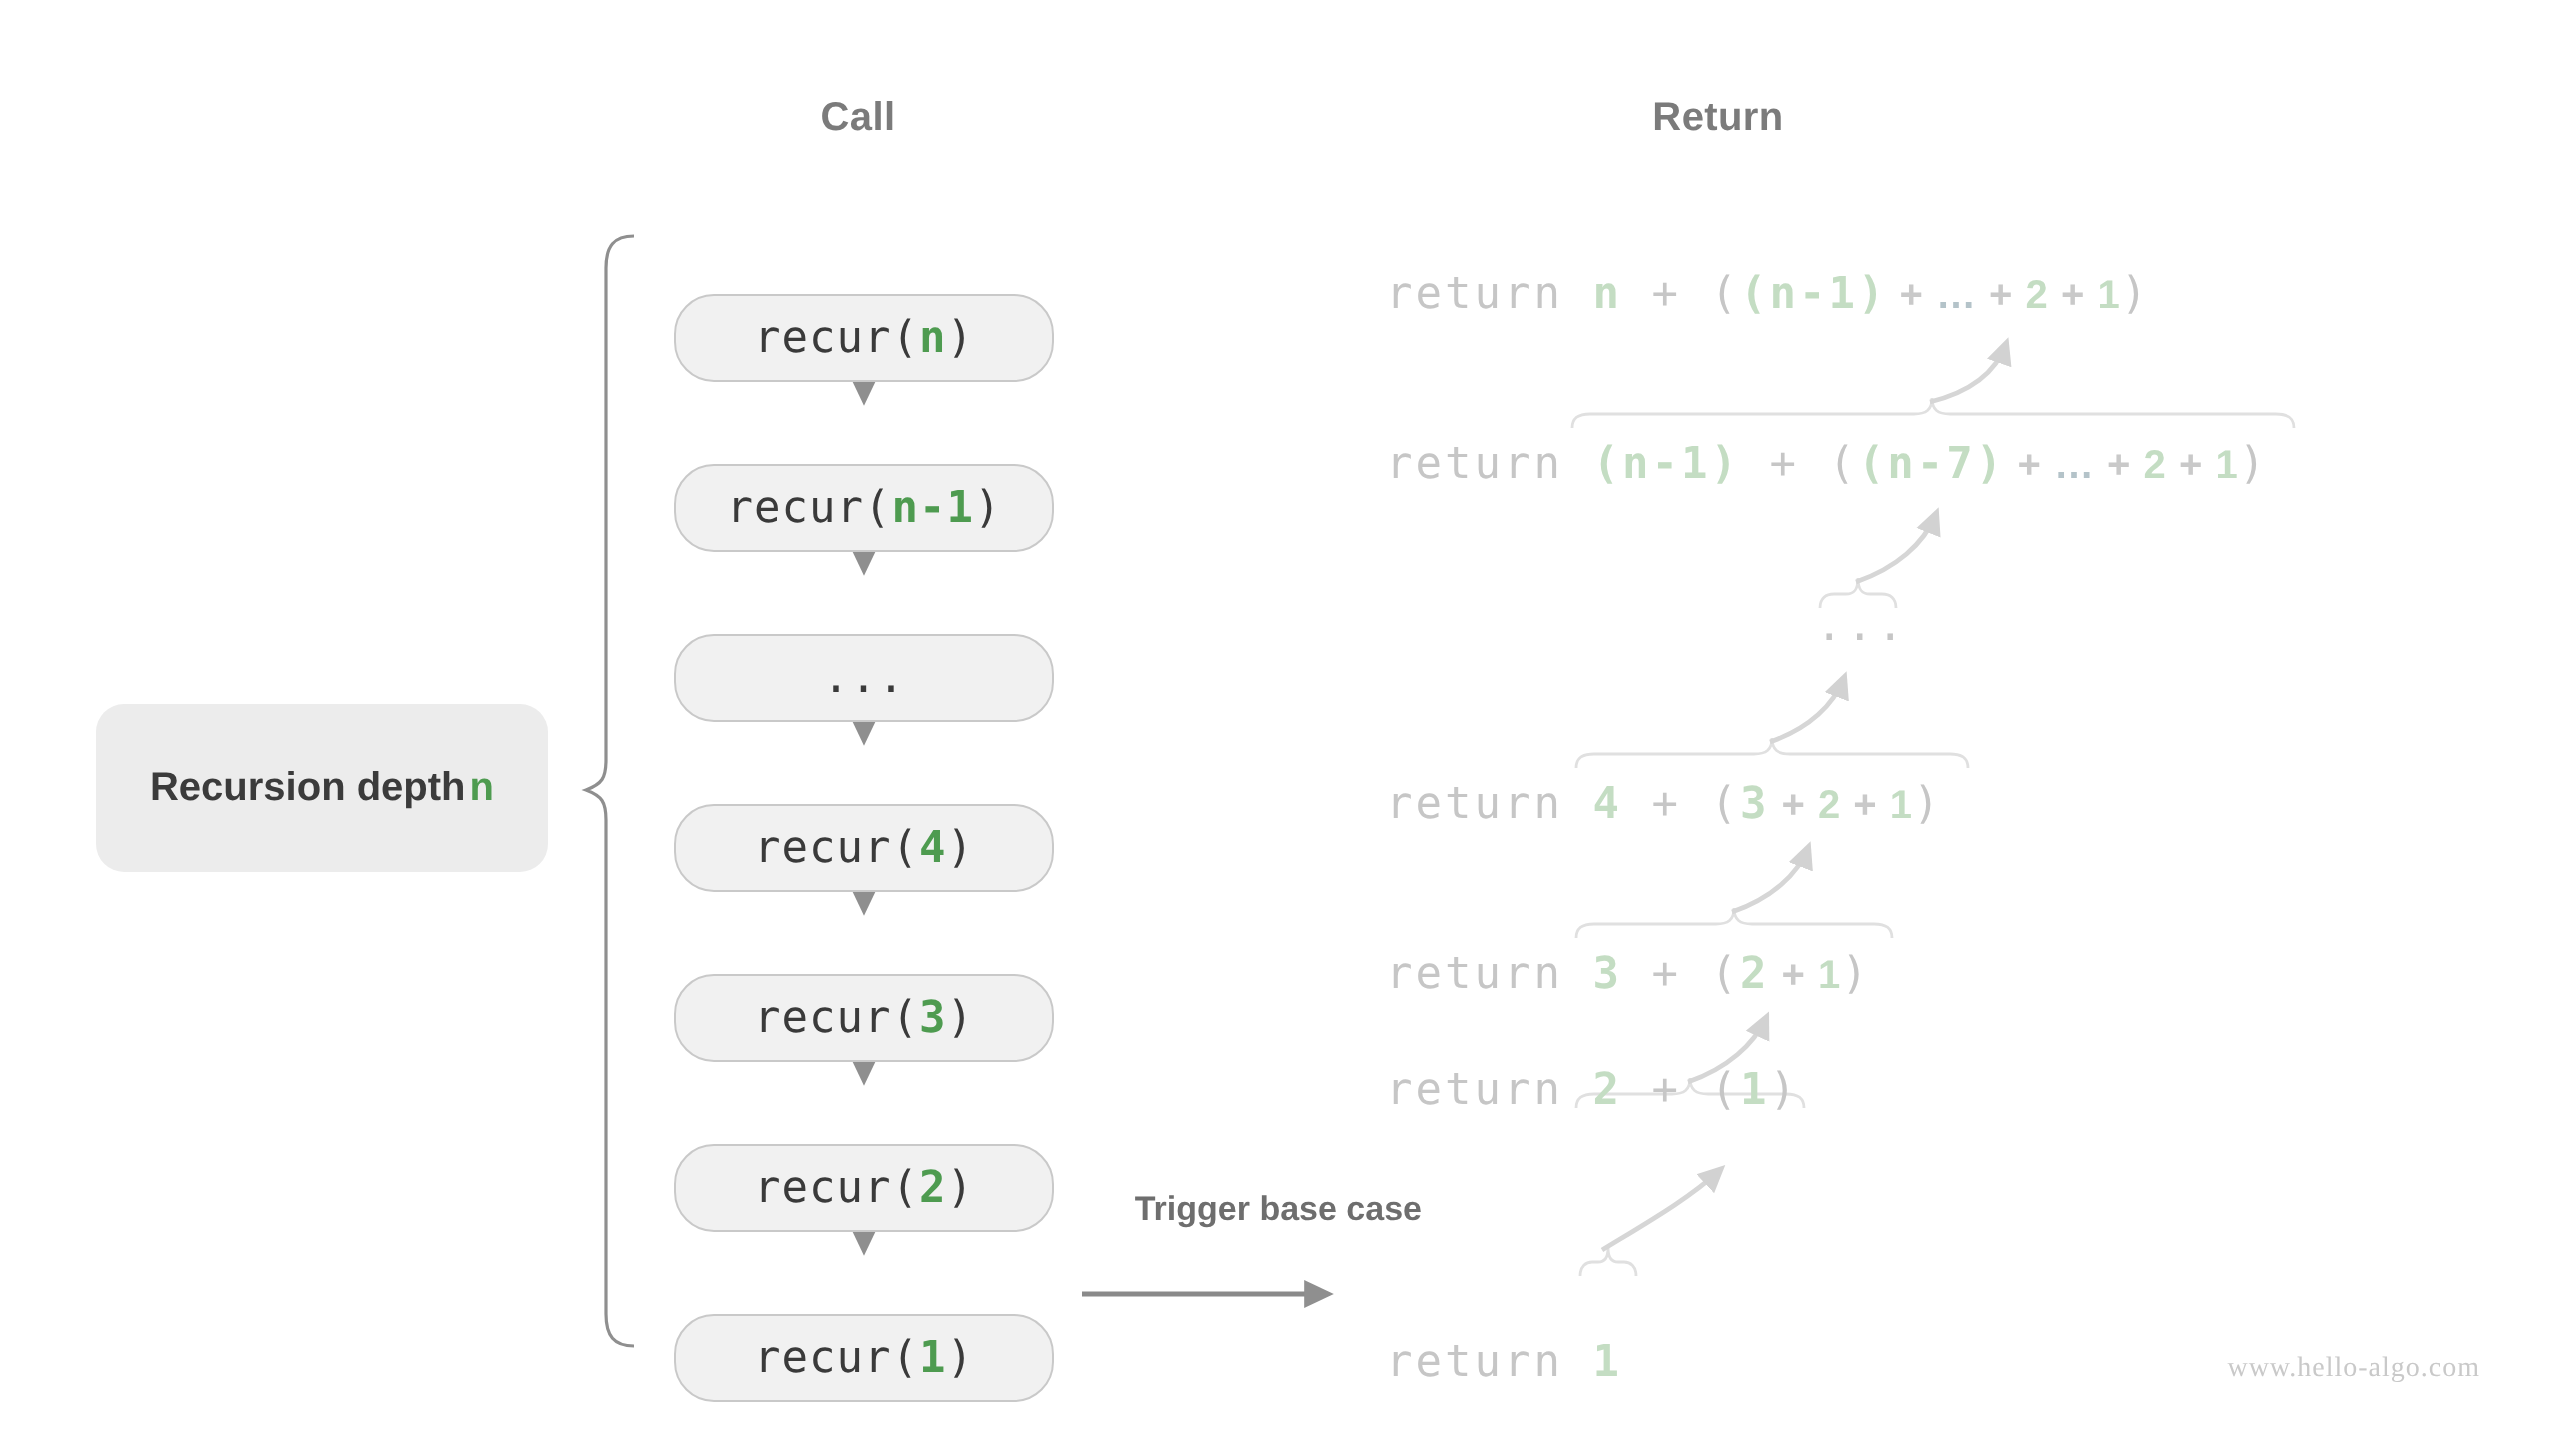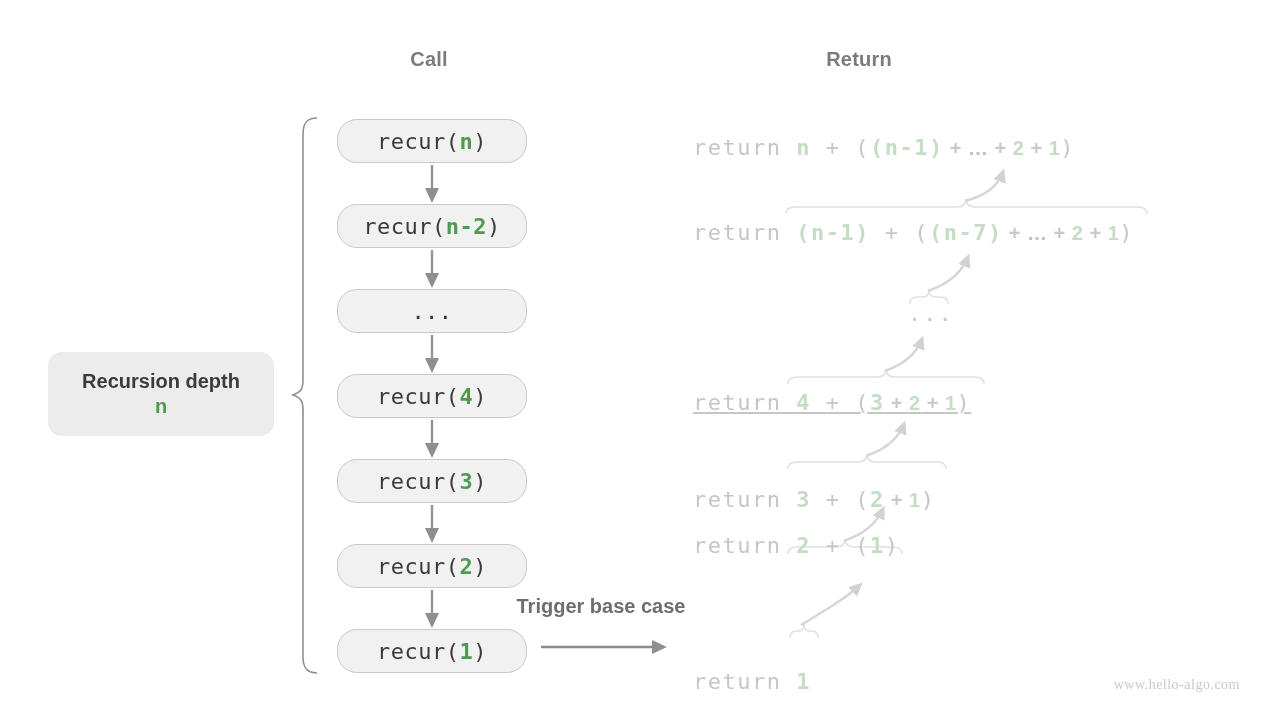--- a/index.html
+++ b/index.html
@@ -14,21 +14,21 @@
     font-size:20px;font-weight:bold;color:#7b7b7b;letter-spacing:0.2px;
   }
   #call-title{left:349px;}
   #return-title{left:779px;}
 
   .call-box{
     position:absolute;left:337px;width:190px;height:44px;box-sizing:border-box;
     background:#f1f1f1;border:1.5px solid #c9c9c9;border-radius:20px;
     display:flex;align-items:center;justify-content:center;
     font-family:"DejaVu Sans Mono", monospace;font-size:22px;letter-spacing:0.5px;
-    color:#3a3a3a;white-space:pre;
+    color:#3a3a3a;white-space:pre;margin-top:28px;
   }
   .cseg-dark{color:#3a3a3a;}
   .cseg-green{color:#4e9b50;font-weight:bold;}
 
   .return-row{
     position:absolute;left:693px;height:28px;line-height:40px;white-space:pre;
     font-family:"DejaVu Sans Mono", monospace;font-size:22px;letter-spacing:1.5px;
     color:#c6c6c6;
   }
   .return-row.dots-row{left:908px;letter-spacing:2px;color:#b9b9b9;}
@@ -43,28 +43,28 @@
     letter-spacing:0.5px;color:#c4ddc3;
   }
   .seg-gd{
     font-family:"Liberation Sans", sans-serif;font-weight:bold;font-size:20px;
     letter-spacing:0.5px;color:#b4c3c9;
   }
 
   .depth-label{
     position:absolute;left:48px;top:352px;width:226px;height:84px;
     background:#ececec;border-radius:14px;
-    display:flex;flex-direction:column;align-items:center;justify-content:center;gap:2px;
+    display:flex;flex-direction:row;align-items:center;justify-content:center;gap:2px;
   }
   .depth-line1{font-size:20px;font-weight:bold;color:#3b3b3b;}
   .depth-line2{font-size:20px;font-weight:bold;color:#4e9b50;}
 
   .trigger-label{
-    position:absolute;left:491px;top:595px;width:220px;text-align:center;
-    font-size:20px;font-weight:bold;color:#6e6e6e;
+    position:absolute;left:491px;top:595px;width:220px;text-align:right;
+    font-size:17px;font-weight:bold;color:#6e6e6e;
   }
 
   .watermark{
     position:absolute;left:1040px;top:677px;width:200px;text-align:right;
     font-family:Liberation Serif, serif;font-size:14px;color:#c9c9c9;
     letter-spacing:0.5px;
   }
 </style>
 </head>
 <body>
@@ -111,33 +111,33 @@
       <path d="M844 541 C864 534 877 522 883 509" marker-end="url(#ah-light)"></path>
       <path d="M801 625 C824 611 845 599 860 585" marker-end="url(#ah-light)"></path>
     </g>
   </svg>
 
   <div id="call-title" class="col-title">Call</div>
   <div id="return-title" class="col-title">Return</div>
 
   <div>
       <div class="call-box" style="top: 119px;"><span class="cseg-dark">recur(</span><span class="cseg-green">n</span><span class="cseg-dark">)</span></div>
-      <div class="call-box" style="top: 204px;"><span class="cseg-dark">recur(</span><span class="cseg-green">n-2</span><span class="cseg-dark">)</span></div>
+      <div class="call-box" style="top: 204px;"><span class="cseg-dark">recur(</span><span class="cseg-green">n-1</span><span class="cseg-dark">)</span></div>
       <div class="call-box" style="top: 289px;"><span class="cseg-dark">...</span></div>
       <div class="call-box" style="top: 374px;"><span class="cseg-dark">recur(</span><span class="cseg-green">4</span><span class="cseg-dark">)</span></div>
       <div class="call-box" style="top: 459px;"><span class="cseg-dark">recur(</span><span class="cseg-green">3</span><span class="cseg-dark">)</span></div>
       <div class="call-box" style="top: 544px;"><span class="cseg-dark">recur(</span><span class="cseg-green">2</span><span class="cseg-dark">)</span></div>
       <div class="call-box" style="top: 629px;"><span class="cseg-dark">recur(</span><span class="cseg-green">1</span><span class="cseg-dark">)</span></div>
     </div>
   <div>
       <div class="return-row" style="top: 128px;"><span class="seg-g">return </span><span class="seg-gn">n</span><span class="seg-g"> + (</span><span class="seg-gn">(n-1)</span><span class="seg-ge"> + </span><span class="seg-gd">…</span><span class="seg-ge"> + </span><span class="seg-gne">2</span><span class="seg-ge"> + </span><span class="seg-gne">1</span><span class="seg-g">)</span></div>
       <div class="return-row" style="top: 213px;"><span class="seg-g">return </span><span class="seg-gn">(n-1)</span><span class="seg-g"> + (</span><span class="seg-gn">(n-7)</span><span class="seg-ge"> + </span><span class="seg-gd">…</span><span class="seg-ge"> + </span><span class="seg-gne">2</span><span class="seg-ge"> + </span><span class="seg-gne">1</span><span class="seg-g">)</span></div>
       <div class="return-row dots-row" style="top: 294px;"><span class="seg-g">...</span></div>
-      <div class="return-row" style="top: 383px; text-decoration: underline;"><span class="seg-g">return </span><span class="seg-gn">4</span><span class="seg-g"> + (</span><span class="seg-gn">3</span><span class="seg-ge"> + </span><span class="seg-gne">2</span><span class="seg-ge"> + </span><span class="seg-gne">1</span><span class="seg-g">)</span></div>
-      <div class="return-row" style="top: 480px;"><span class="seg-g">return </span><span class="seg-gn">3</span><span class="seg-g"> + (</span><span class="seg-gn">2</span><span class="seg-ge"> + </span><span class="seg-gne">1</span><span class="seg-g">)</span></div>
+      <div class="return-row" style="top: 383px;"><span class="seg-g">return </span><span class="seg-gn">4</span><span class="seg-g"> + (</span><span class="seg-gn">3</span><span class="seg-ge"> + </span><span class="seg-gne">2</span><span class="seg-ge"> + </span><span class="seg-gne">1</span><span class="seg-g">)</span></div>
+      <div class="return-row" style="top: 468px;"><span class="seg-g">return </span><span class="seg-gn">3</span><span class="seg-g"> + (</span><span class="seg-gn">2</span><span class="seg-ge"> + </span><span class="seg-gne">1</span><span class="seg-g">)</span></div>
       <div class="return-row" style="top: 526px;"><span class="seg-g">return </span><span class="seg-gn">2</span><span class="seg-g"> + (</span><span class="seg-gn">1</span><span class="seg-g">)</span></div>
       <div class="return-row" style="top: 638px; margin-top: 24px;"><span class="seg-g">return </span><span class="seg-gn">1</span></div>
     </div>
 
   <div class="depth-label">
     <div class="depth-line1">Recursion depth</div>
     <div class="depth-line2">n</div>
   </div>
 
   <div class="trigger-label">Trigger base case</div>

